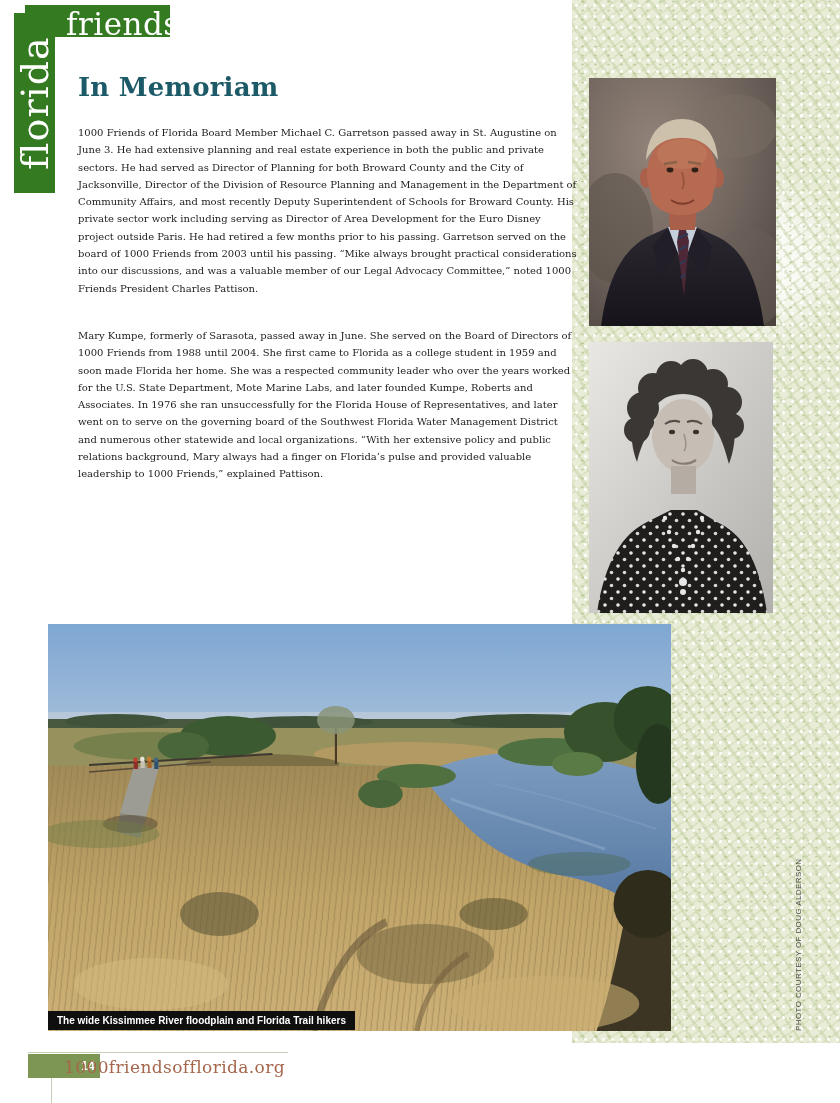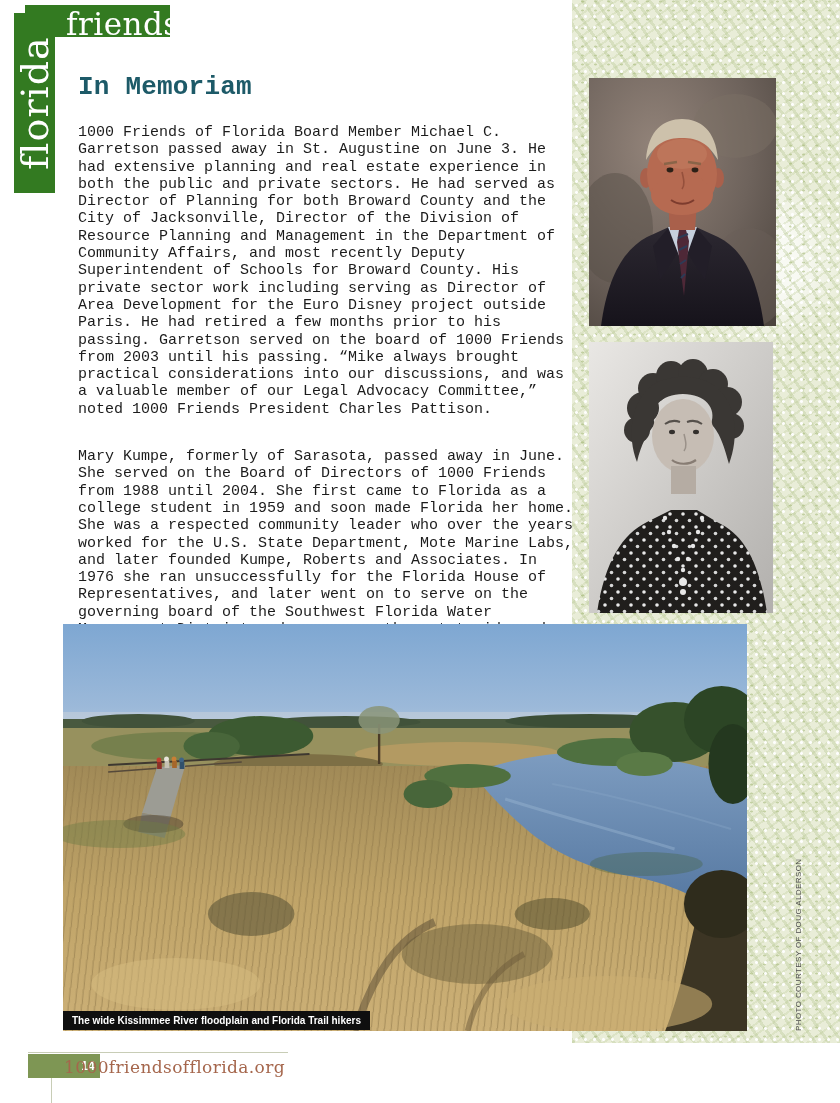--- a/index.html
+++ b/index.html
@@ -29,28 +29,28 @@
     color:#fff;font-size:31px;line-height:39px;padding-left:41px;box-sizing:border-box;
     letter-spacing:.5px;
   }
   .logo-v{position:absolute;left:14px;top:13px;width:41px;height:180px;background:#337a21;}
   .logo-v span{
     position:absolute;left:50%;top:50%;transform:translate(-50%,-50%) rotate(-90deg);
     color:#fff;font-size:38px;white-space:nowrap;letter-spacing:1px;
   }
 
   
-  .main{position:absolute;left:78px;top:72px;width:500px;font-family:Liberation Mono, monospace;}
+  .main{position:absolute;left:78px;top:72px;width:500px;}
   .main h1{font-size:26px;font-weight:bold;color:#1d5a68;margin:0 0 22px 0;letter-spacing:.2px;}
-  .main p{font-size:15px;line-height:17.3px;color:#1c1c1c;margin:0 0 30px 0;}
+  .main p{font-size:10px;line-height:17.3px;color:#1c1c1c;margin:0 0 30px 0;}
 
   
   .portrait1{position:absolute;left:589px;top:78px;width:187px;height:248px;}
   .portrait2{position:absolute;left:589px;top:342px;width:184px;height:271px;}
-  .landscape{position:absolute;left:63px;top:624px;width:684px;height:407px;}
+  .landscape{position:absolute;left:48px;top:624px;width:623px;height:407px;}
   .portrait1 svg,.portrait2 svg,.landscape svg{display:block;width:100%;height:100%;}
 
   .caption{
     position:absolute;left:0;bottom:1px;height:19px;background:#0f0f0f;color:#ffffff;
     font-family:"Liberation Sans", sans-serif;font-size:10px;font-weight:bold;
     line-height:19px;padding:0 9px;white-space:nowrap;
   }
   .credit{
     position:absolute;left:794px;top:1031px;transform:rotate(-90deg);transform-origin:0 0;
     font-family:"Liberation Sans", sans-serif;font-size:8px;color:#4d4d4d;

